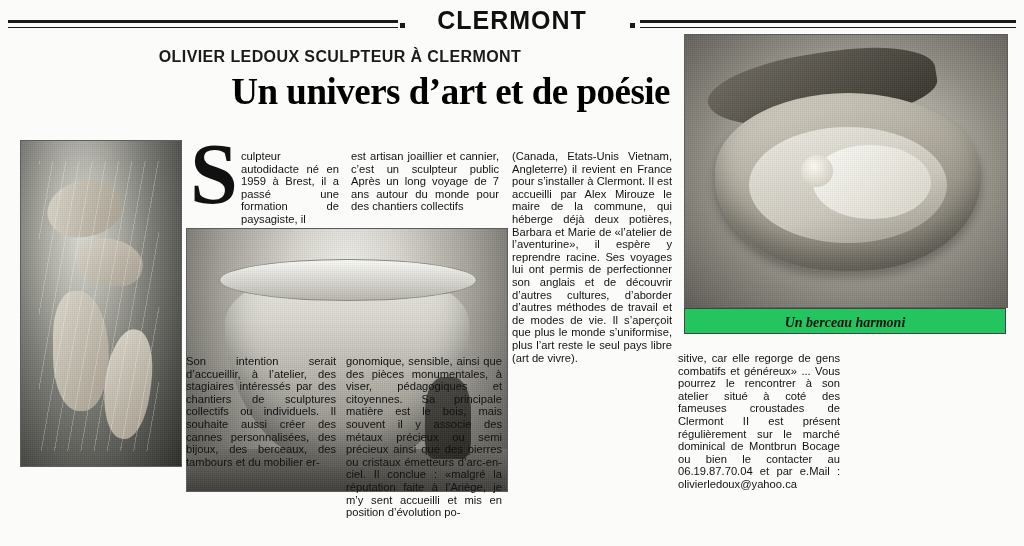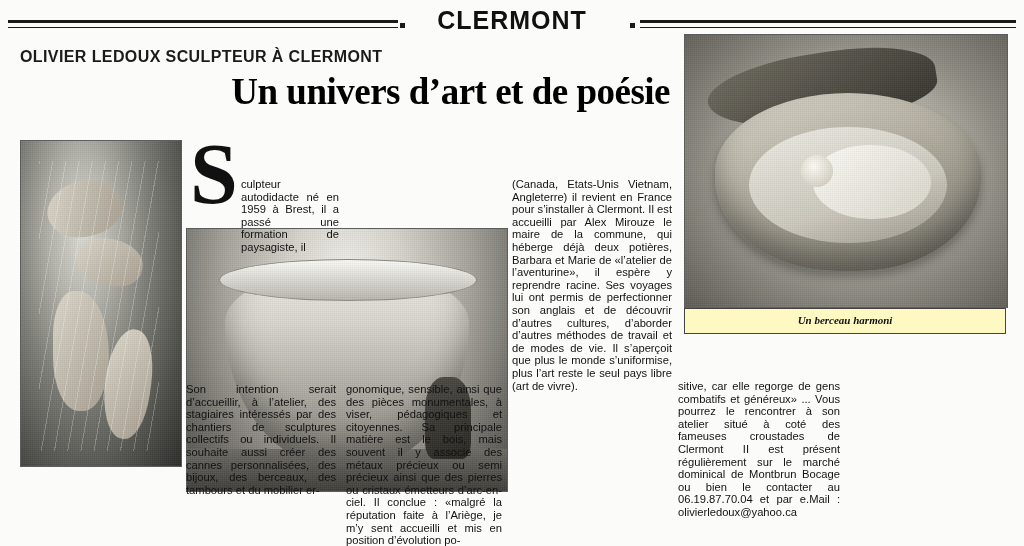--- a/index.html
+++ b/index.html
@@ -56,21 +56,21 @@
   }
   .masthead .dot.l { left: 400px; }
   .masthead .dot.r { left: 630px; }
 
   
   .kicker {
     position: absolute;
     left: 20px;
     top: 48px;
     width: 640px;
-    text-align: left;
+    text-align: center;
     font-family: "Liberation Sans", sans-serif;
     font-weight: bold;
     font-size: 16px;
     letter-spacing: 0.4px;
     color: #1b1b1b;
   }
   .headline {
     position: absolute;
     left: 10px;
     top: 70px;
@@ -95,25 +95,25 @@
     inset: 0;
     background-image:
       repeating-linear-gradient(0deg, rgba(255,255,255,0.06) 0 1px, rgba(0,0,0,0.06) 1px 2px),
       repeating-linear-gradient(90deg, rgba(255,255,255,0.05) 0 1px, rgba(0,0,0,0.05) 1px 2px);
     opacity: 0.55;
     pointer-events: none;
   }
   .caption-box {
     position: absolute;
     border: 1px solid #444;
-    background: #fef9c3;
+    background: #22c55e;
     font-family: "Liberation Serif", serif;
     font-style: italic;
     font-weight: bold;
-    font-size: 11px;
+    font-size: 14px;
     line-height: 1.25;
     text-align: center;
     color: #111;
     padding: 3px 16px;
     box-sizing: border-box;
   }
 
   
   #photo-harp {
     left: 20px; top: 140px; width: 160px; height: 325px;
@@ -223,21 +223,20 @@
 
   
   .col {
     position: absolute;
     font-family: "Liberation Sans", sans-serif;
     font-size: 11.2px;
     line-height: 12.6px;
     text-align: justify;
     color: #121212;
     hyphens: auto;
-    margin-top: 28px;
   }
   #col1a { left: 241px; top: 150px; width: 98px; }
   #col2a { left: 351px; top: 150px; width: 148px; }
   #col3  { left: 512px; top: 150px; width: 160px; }
   #col1b { left: 186px; top: 355px; width: 150px; }
   #col2b { left: 346px; top: 355px; width: 156px; }
   #col4  { left: 678px; top: 352px; width: 162px; }
 </style>
 </head>
 <body>
@@ -280,20 +279,21 @@
     <div class="inner"></div>
     <div class="baby"></div>
     <div class="head"></div>
     <div class="grain"></div>
   </div>
   <div class="caption-box" id="cap-cradle">Un berceau harmoni</div>
 
   <div class="dropcap">S</div>
 
   <div class="col" id="col1a">culpteur autodidacte né en 1959 à Brest, il a passé une formation de paysagiste, il</div>
+  <div class="col" id="col2a">est artisan joaillier et cannier, c’est un sculpteur public Après un long voyage de 7 ans autour du monde pour des chantiers collectifs</div>
   <div class="col" id="col3">(Canada, Etats-Unis Vietnam, Angleterre) il revient en France pour s’installer à Clermont. Il est accueilli par Alex Mirouze le maire de la commune, qui héberge déjà deux potières, Barbara et Marie de «l’atelier de l’aventurine», il espère y reprendre racine. Ses voyages lui ont permis de perfectionner son anglais et de découvrir d’autres cultures, d’aborder d’autres méthodes de travail et de modes de vie. Il s’aperçoit que plus le monde s’uniformise, plus l’art reste le seul pays libre (art de vivre).</div>
 
   <div class="col" id="col2b">
     <span>gonomique, sensible, ainsi que des pièces monumentales, à viser, pédagogiques et citoyennes. Sa principale matière est le bois, mais souvent il y associe des métaux précieux ou semi précieux ainsi que des pierres ou cristaux émetteurs d’arc-en-ciel. Il conclue :</span>
     <span class="italic">«malgré la réputation faite à l’Ariège, je m’y sent accueilli et mis en position d’évolution po-</span>
   </div>
 
   <div class="col" id="col1b">Son intention serait d’accueillir, à l’atelier, des stagiaires intéressés par des chantiers de sculptures collectifs ou individuels. Il souhaite aussi créer des cannes personnalisées, des bijoux, des berceaux, des tambours et du mobilier er-</div>
 
   <div class="col" id="col4">

